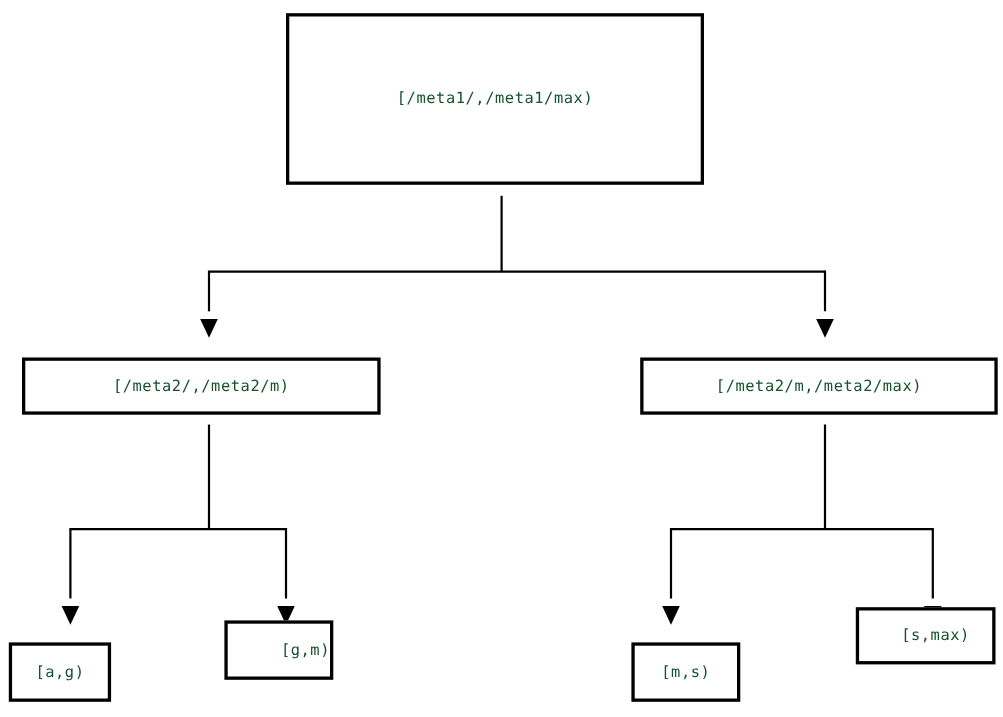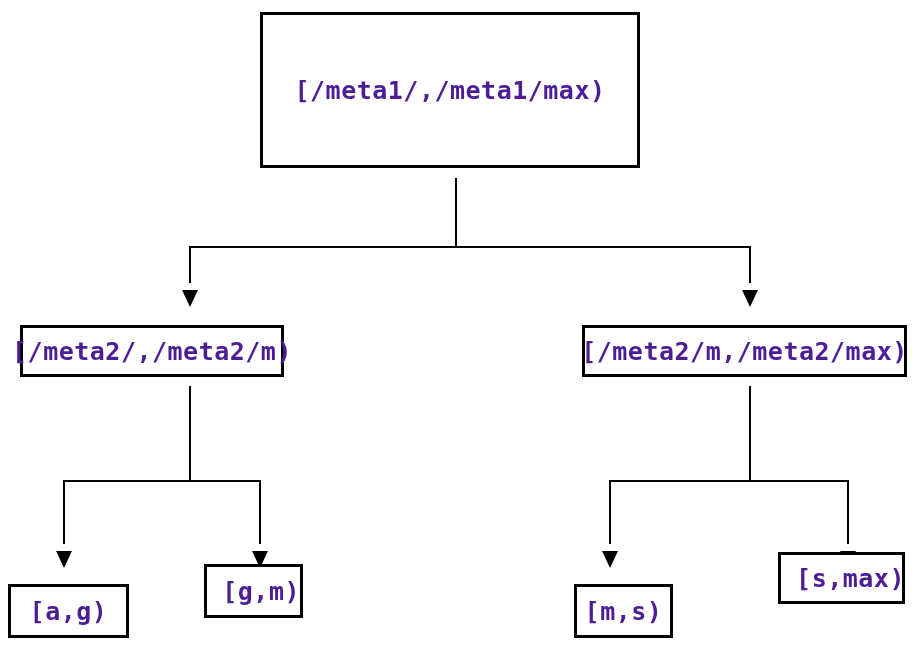--- a/index.html
+++ b/index.html
@@ -23,30 +23,30 @@
     height: 652px;
   }
   .node {
     position: absolute;
     box-sizing: border-box;
     background: #ffffff;
     border: 3px solid #000000;
     display: flex;
     align-items: center;
     justify-content: center;
-    color: #4c1d95;
-    font-weight: bold;
-    font-size: 25px;
+    color: #14532d;
+    font-weight: normal;
+    font-size: 14px;
     letter-spacing: 0.5px;
     white-space: nowrap;
   }
   .node-root  { left: 260px; top: 12px;  width: 380px; height: 156px; }
-  .node-left  { left: 20px;  top: 325px; width: 264px; height: 52px; }
+  .node-left  { left: 20px;  top: 325px; width: 326px; height: 52px; }
   .node-right { left: 582px; top: 325px; width: 325px; height: 52px; text-align: right; }
-  .node-ag    { left: 8px;   top: 584px; width: 121px;  height: 54px; }
+  .node-ag    { left: 8px;   top: 584px; width: 93px;  height: 54px; }
   .node-gm    { left: 204px; top: 564px; width: 99px;  height: 54px; justify-content: flex-end; }
   .node-ms    { left: 554px; top: 584px; width: 99px;  height: 54px; margin-left: 20px; }
   .node-smax  { left: 778px; top: 552px; width: 127px; height: 52px; padding-left: 18px; }
   .edge-line { stroke: #000000; stroke-width: 2; fill: none; }
   .arrow-head { fill: #000000; stroke: none; }
 </style>
 </head>
 <body>
 
 <div class="canvas">

